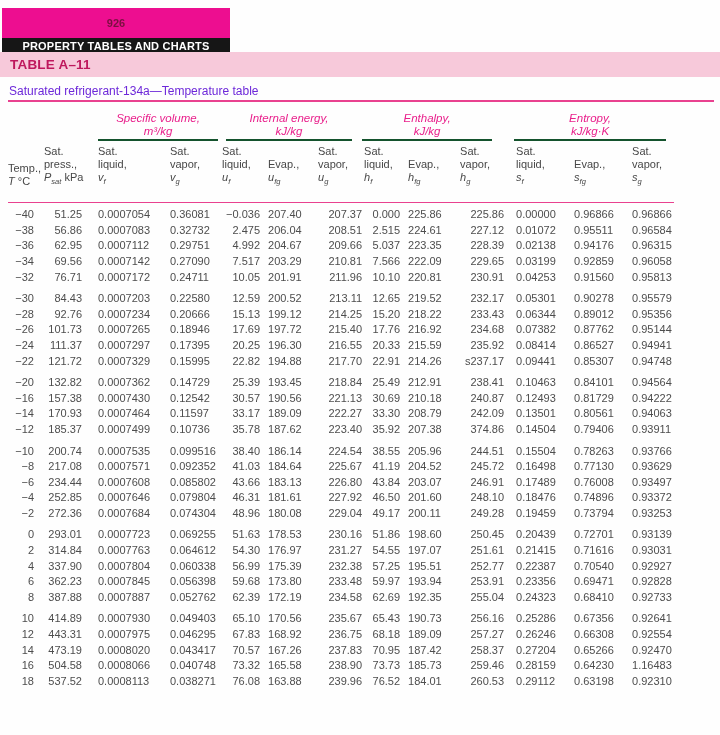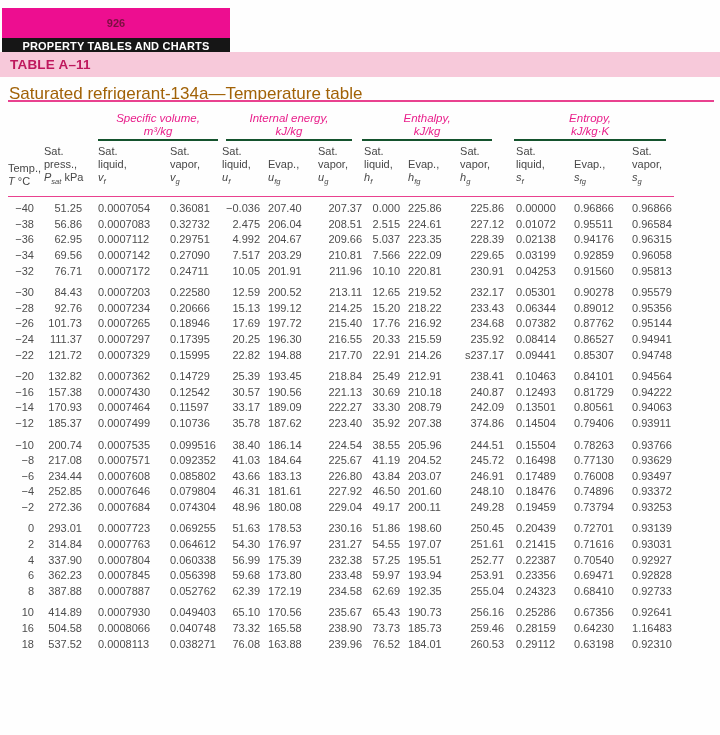--- a/index.html
+++ b/index.html
@@ -25,21 +25,21 @@
     display:flex;align-items:center;justify-content:center;
   }
 
   
   .band{
     position:absolute;top:52px;left:0;width:720px;height:25px;
     background:#f7c9da;display:flex;align-items:center;
   }
   .band span{font-size:13.5px;font-weight:bold;color:#be185d;padding-left:10px;letter-spacing:.2px;}
 
-  .subtitle{position:absolute;top:84px;left:9px;font-size:17px;color:#a16207;}
+  .subtitle{position:absolute;top:84px;left:9px;font-size:12px;color:#6d28d9;}
   .subtitle-rule{position:absolute;top:100px;left:8px;width:706px;height:2px;background:#e9418f;}
 
   
   table{
     position:absolute;top:106px;left:8px;width:666px;
     border-collapse:collapse;table-layout:fixed;
     font-size:11px;color:#4d4d4d;
   }
   td,th{padding:0;white-space:nowrap;overflow:visible;}
 
@@ -50,21 +50,21 @@
     text-align:center;border-bottom:2px solid #14532d;padding-bottom:2px;
   }
   .gw0{margin-left:16px;}
   .gw1{margin-left:8px;margin-right:10px;}
   .gw2{margin-right:12px;}
   .gw3{margin-left:10px;margin-right:8px;}
 
   
   th.sub{
     font-weight:normal;text-align:left;vertical-align:bottom;
-    line-height:13px;padding-top:4px;padding-bottom:8px;
+    line-height:13px;padding-top:4px;padding-bottom:14px;
     border-bottom:1.5px solid #e9418f;color:#474747;
   }
   .sym i{font-style:italic;}
   .sym sub{font-size:7.5px;font-style:italic;}
   .sym span{font-style:normal;}
 
   
   tbody td{line-height:15.6px;}
   tbody tr:first-child td{padding-top:4px;}
   tbody tr.first td{padding-top:6px;}
@@ -588,20 +588,50 @@
           <td class="c5">170.56</td>
           <td class="c6">235.67</td>
           <td class="c7">65.43</td>
           <td class="c8">190.73</td>
           <td class="c9">256.16</td>
           <td class="c10">0.25286</td>
           <td class="c11">0.67356</td>
           <td class="c12">0.92641</td>
         </tr>
         <tr>
+          <td class="c0">12</td>
+          <td class="c1">443.31</td>
+          <td class="c2">0.0007975</td>
+          <td class="c3">0.046295</td>
+          <td class="c4">67.83</td>
+          <td class="c5">168.92</td>
+          <td class="c6">236.75</td>
+          <td class="c7">68.18</td>
+          <td class="c8">189.09</td>
+          <td class="c9">257.27</td>
+          <td class="c10">0.26246</td>
+          <td class="c11">0.66308</td>
+          <td class="c12">0.92554</td>
+        </tr>
+        <tr>
+          <td class="c0">14</td>
+          <td class="c1">473.19</td>
+          <td class="c2">0.0008020</td>
+          <td class="c3">0.043417</td>
+          <td class="c4">70.57</td>
+          <td class="c5">167.26</td>
+          <td class="c6">237.83</td>
+          <td class="c7">70.95</td>
+          <td class="c8">187.42</td>
+          <td class="c9">258.37</td>
+          <td class="c10">0.27204</td>
+          <td class="c11">0.65266</td>
+          <td class="c12">0.92470</td>
+        </tr>
+        <tr>
           <td class="c0">16</td>
           <td class="c1">504.58</td>
           <td class="c2">0.0008066</td>
           <td class="c3">0.040748</td>
           <td class="c4">73.32</td>
           <td class="c5">165.58</td>
           <td class="c6">238.90</td>
           <td class="c7">73.73</td>
           <td class="c8">185.73</td>
           <td class="c9">259.46</td>

